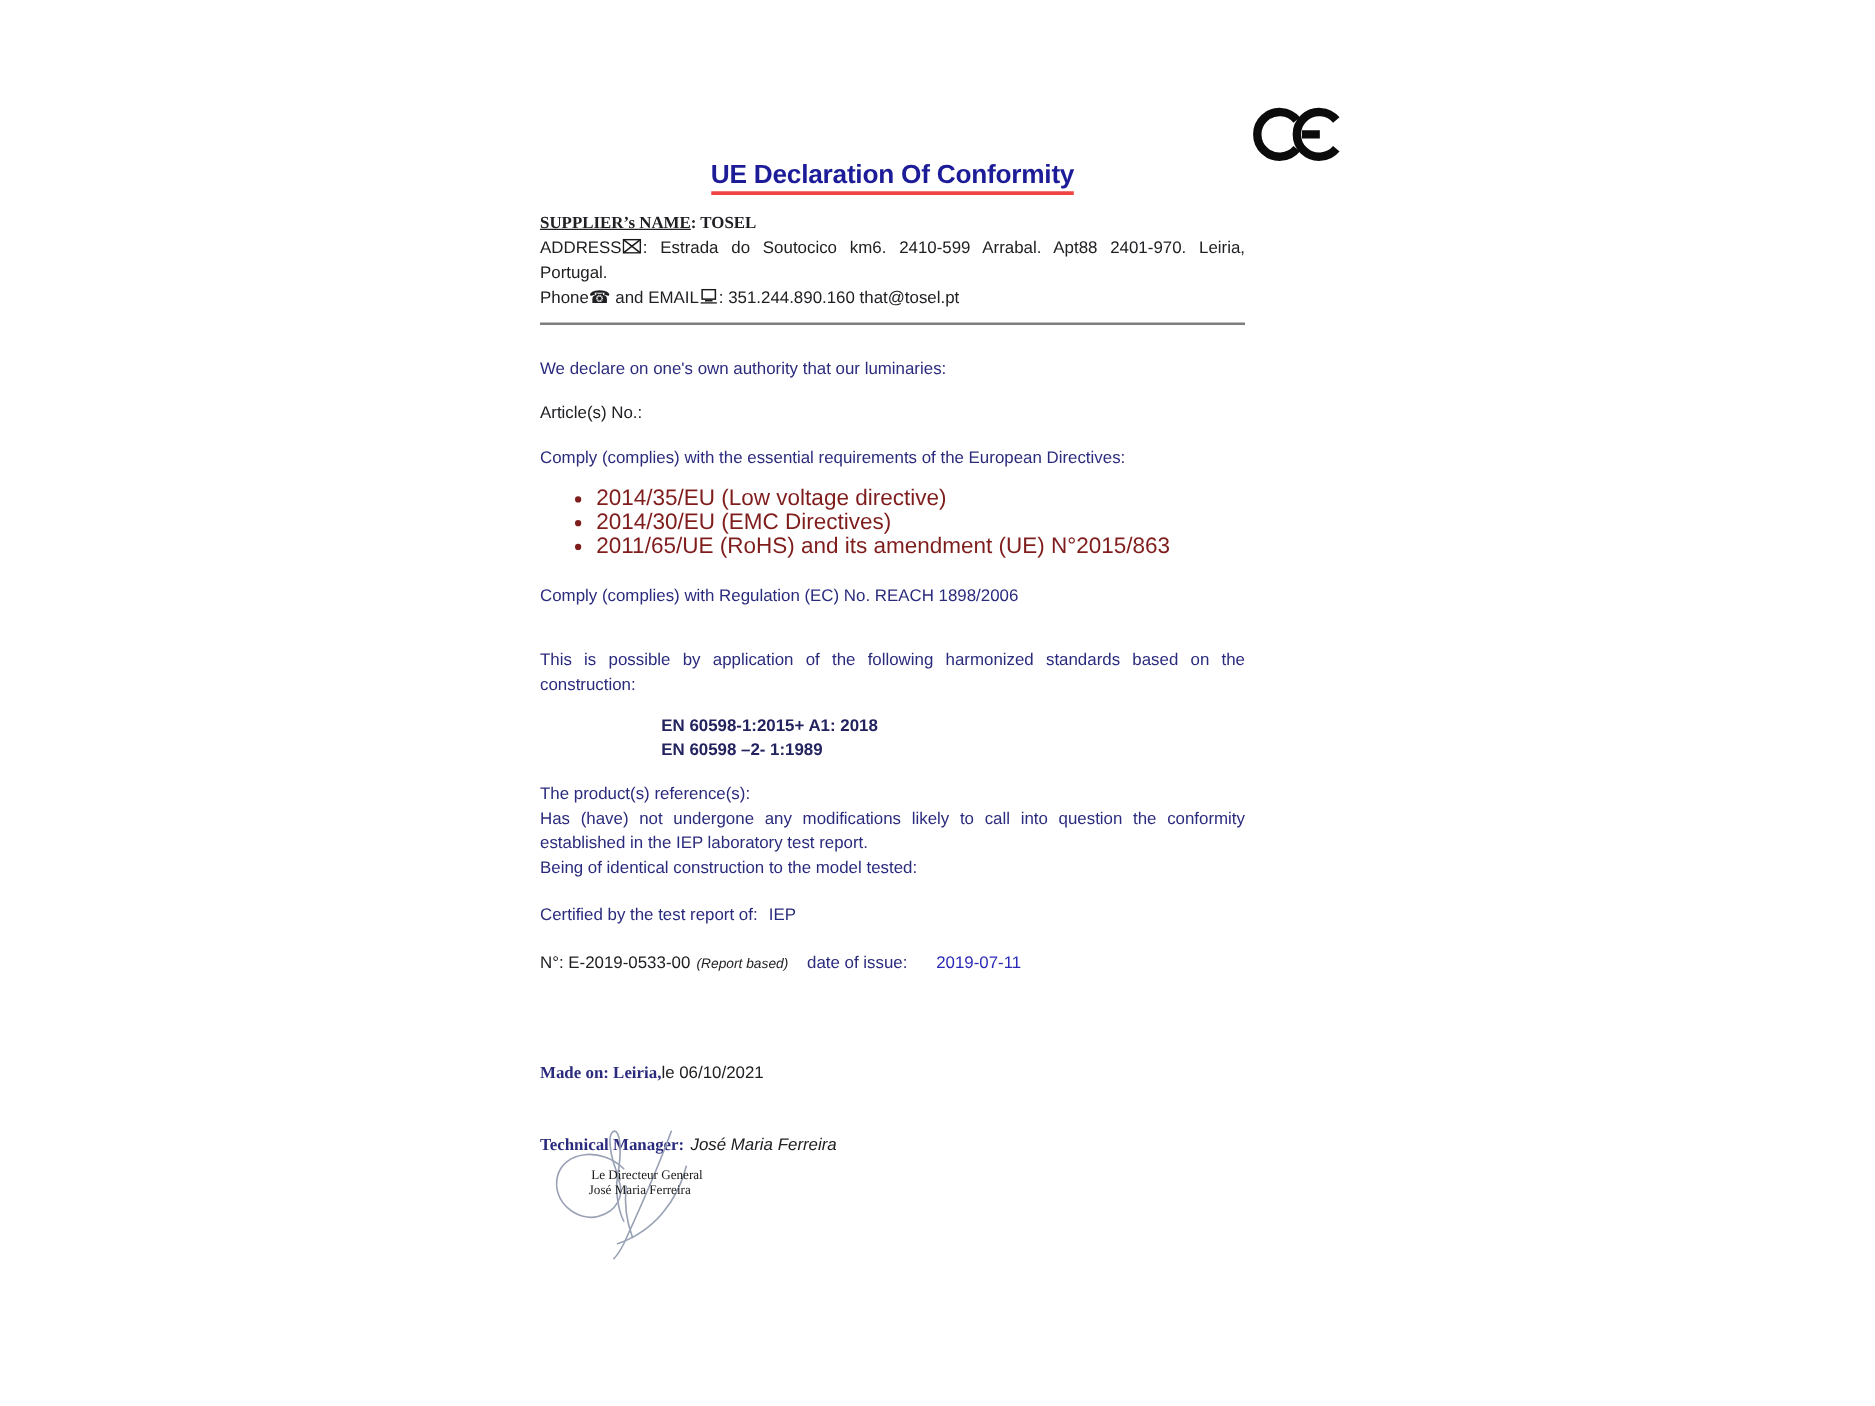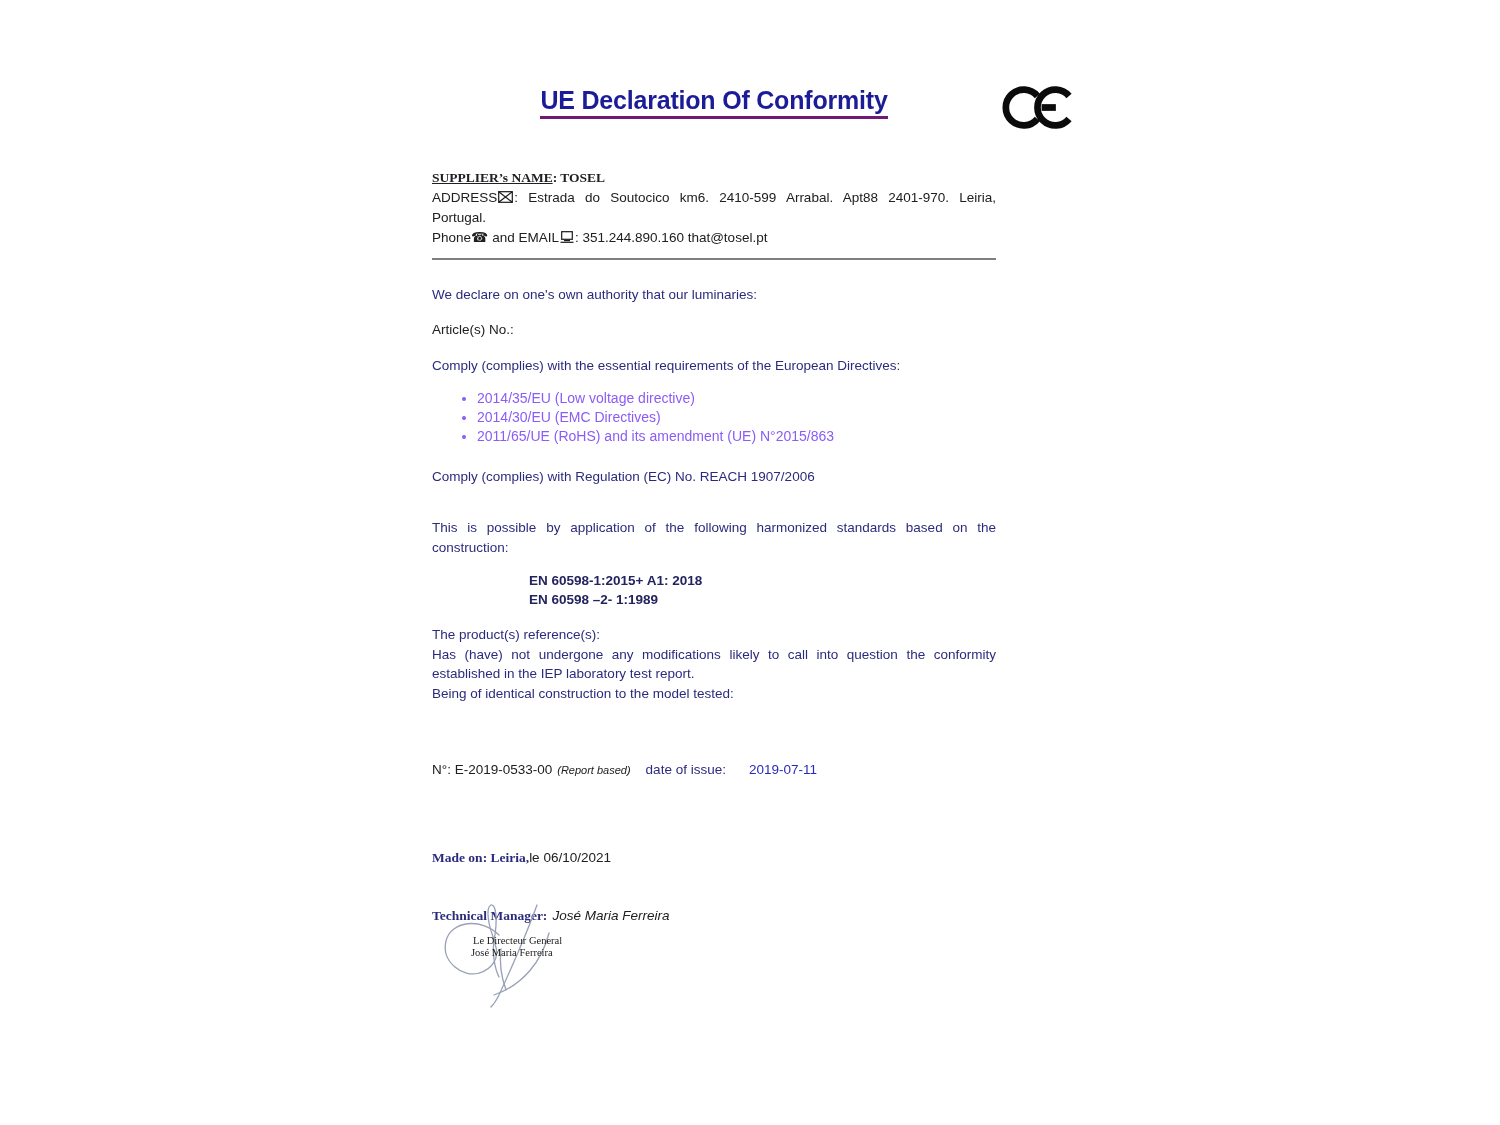--- a/index.html
+++ b/index.html
@@ -16,37 +16,37 @@
   .line{font-size:13.5px;line-height:19.5px;}
   .navy{color:#2b2b7e;}
   .black{color:#202024;}
   .bright{color:#2b2ab8;}
   .bold{font-weight:bold;font-family:Liberation Serif, serif;}
   .ital{font-style:italic;}
   
   #title-wrap{top:86px;text-align:center;}
   #title{
     display:inline-block;
-    font-size:25px;font-weight:bold;color:#1c1c99;
-    border-bottom:3px solid #701a75;
-    padding-bottom:1px;letter-spacing:-0.2px;
+    font-size:21px;font-weight:bold;color:#1c1c99;
+    border-bottom:3px solid #ef4444;
+    padding-bottom:1px;letter-spacing:-0.2px;margin-top:42px;
   }
   
   #supplier{top:168px;}
   #supplier .jline{text-align:justify;text-align-last:justify;}
   .u{ text-decoration:underline; }
   .mini-icon{display:inline-block;vertical-align:-1px;margin:0 1px;}
   
   #divider{top:258px;height:2px;background:#7f7f7f;}
   
   #declaration{top:285px;}
   #articles{top:320px;}
   #comply-directives{top:356px;}
   #directives{top:389px;margin:0;padding-left:45px;}
-  #directives li{font-size:14px;line-height:19px;color:#8b5cf6;}
+  #directives li{font-size:18px;line-height:19px;color:#7f1d1d;}
   #reach{top:467px;}
   #harmonized{top:518px;}
   #harmonized .jfirst{text-align:justify;text-align-last:justify;}
   #standards{top:572px;left:529px;font-weight:bold;color:#23235f;}
   #standards div{font-size:13.5px;line-height:18.5px;}
   #product-block{top:625px;}
   #product-block .jfirst{text-align:justify;text-align-last:justify;}
   #certified{top:722px;}
   #certified .val{margin-left:9px;}
   #report{top:760px;}
@@ -120,39 +120,42 @@
   <div class="abs col line black" id="articles">Article(s) No.:</div>
 
   <div class="abs col line navy" id="comply-directives">Comply (complies) with the essential requirements of the European Directives:</div>
 
   <ul class="abs col" id="directives">
     <li>2014/35/EU (Low voltage directive)</li>
     <li>2014/30/EU (EMC Directives)</li>
     <li>2011/65/UE (RoHS) and its amendment (UE) N°2015/863</li>
   </ul>
 
-  <div class="abs col line navy" id="reach">Comply (complies) with Regulation (EC) No. REACH 1907/2006</div>
+  <div class="abs col line navy" id="reach">Comply (complies) with Regulation (EC) No. REACH 1898/2006</div>
 
   <div class="abs col" id="harmonized">
     <div class="line navy jfirst">This is possible by application of the following harmonized standards based on the</div>
     <div class="line navy">construction:</div>
   </div>
 
   <div class="abs" id="standards">
     <div>EN 60598-1:2015+ A1: 2018</div>
     <div>EN 60598 –2- 1:1989</div>
   </div>
 
   <div class="abs col" id="product-block">
     <div class="line navy">The product(s) reference(s):</div>
     <div class="line navy jfirst">Has (have) not undergone any modifications likely to call into question the conformity</div>
     <div class="line navy">established in the IEP laboratory test report.</div>
     <div class="line navy">Being of identical construction to the model tested:</div>
   </div>
 
+  <div class="abs col line navy" id="certified">
+    <span>Certified by the test report of:</span><span class="val">IEP</span>
+  </div>
 
   <div class="abs col line" id="report">
     <span class="black">N°: E-2019-0533-00</span><span class="note">(Report based)</span><span class="navy issue-label">date of issue:</span><span class="bright issue-date">2019-07-11</span>
   </div>
 
   <div class="abs col line" id="made-on">
     <span class="bold navy">Made on: Leiria,</span><span class="val black">le 06/10/2021</span>
   </div>
 
   <div class="abs col line" id="manager">

